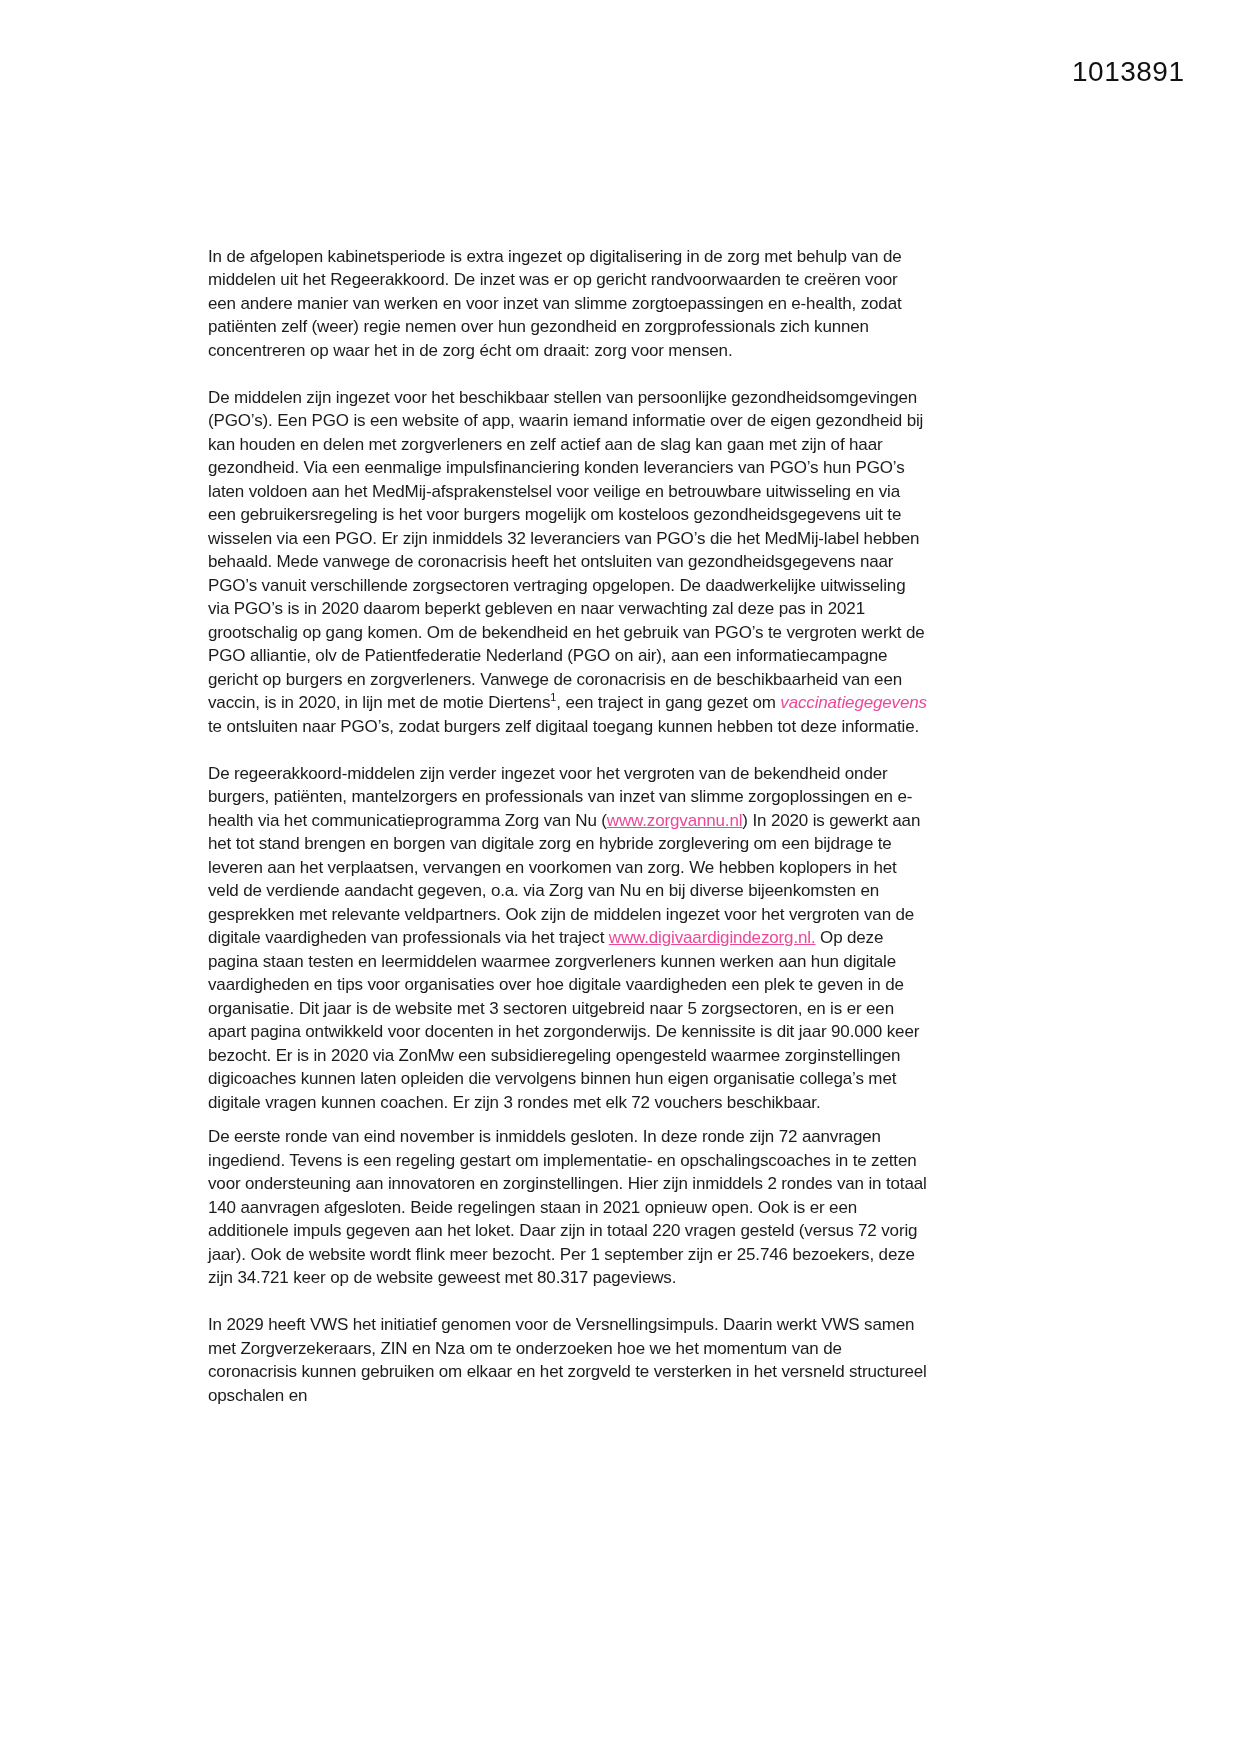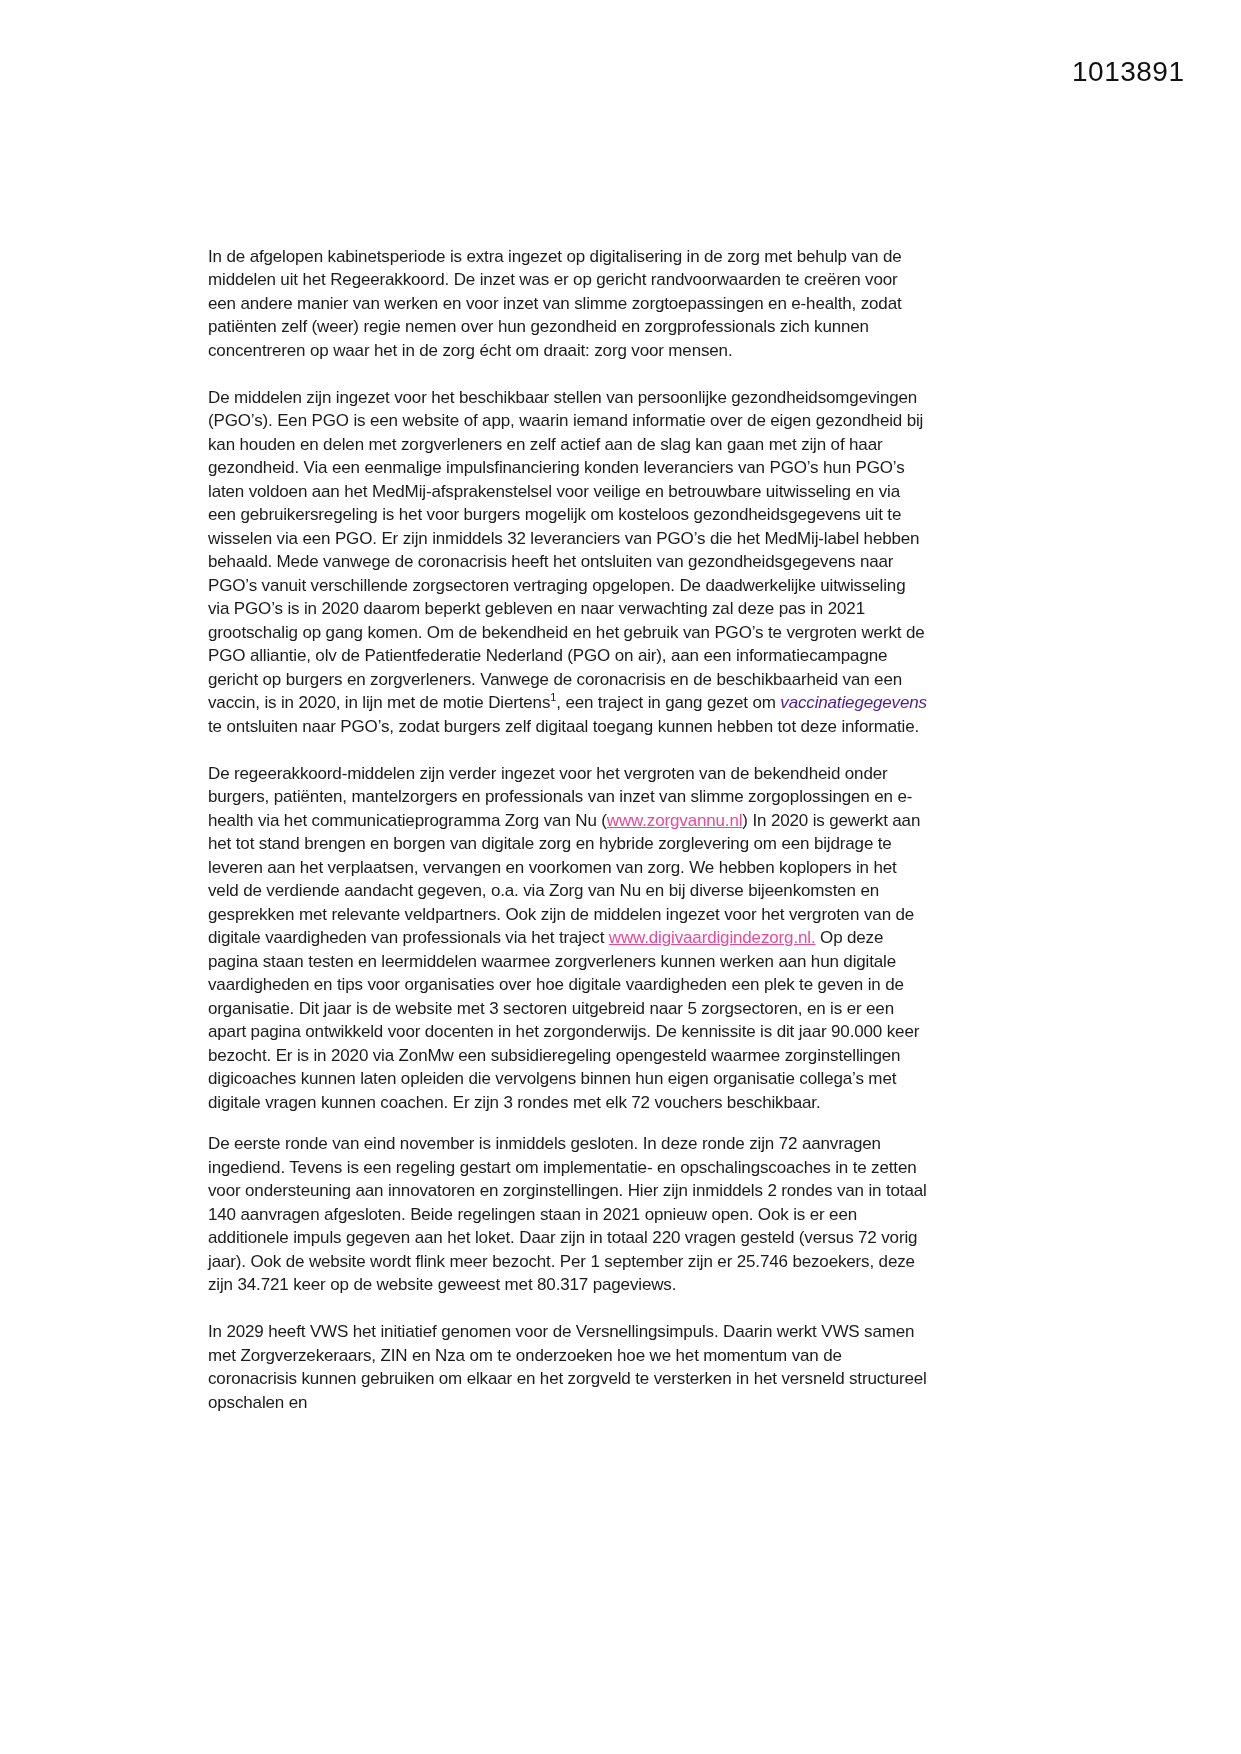--- a/index.html
+++ b/index.html
@@ -35,29 +35,29 @@
     letter-spacing: -0.15px;
     text-align: left;
   }
   .content p {
     margin: 23.5px 0 0 0;
   }
   .content p.title {
     margin: 0;
   }
   .content p.no-gap {
-    margin-top: 18px;
+    margin-top: 11px;
   }
   a.doc-link {
     color: #ec4899;
     text-decoration: underline;
     cursor: pointer;
   }
   .term-link {
-    color: #4c1d95;
+    color: #ec4899;
     font-style: italic;
     cursor: pointer;
   }
   sup.footnote-ref {
     font-size: 11px;
     line-height: 0;
     vertical-align: super;
   }
   .footnote-area {
     position: absolute;

